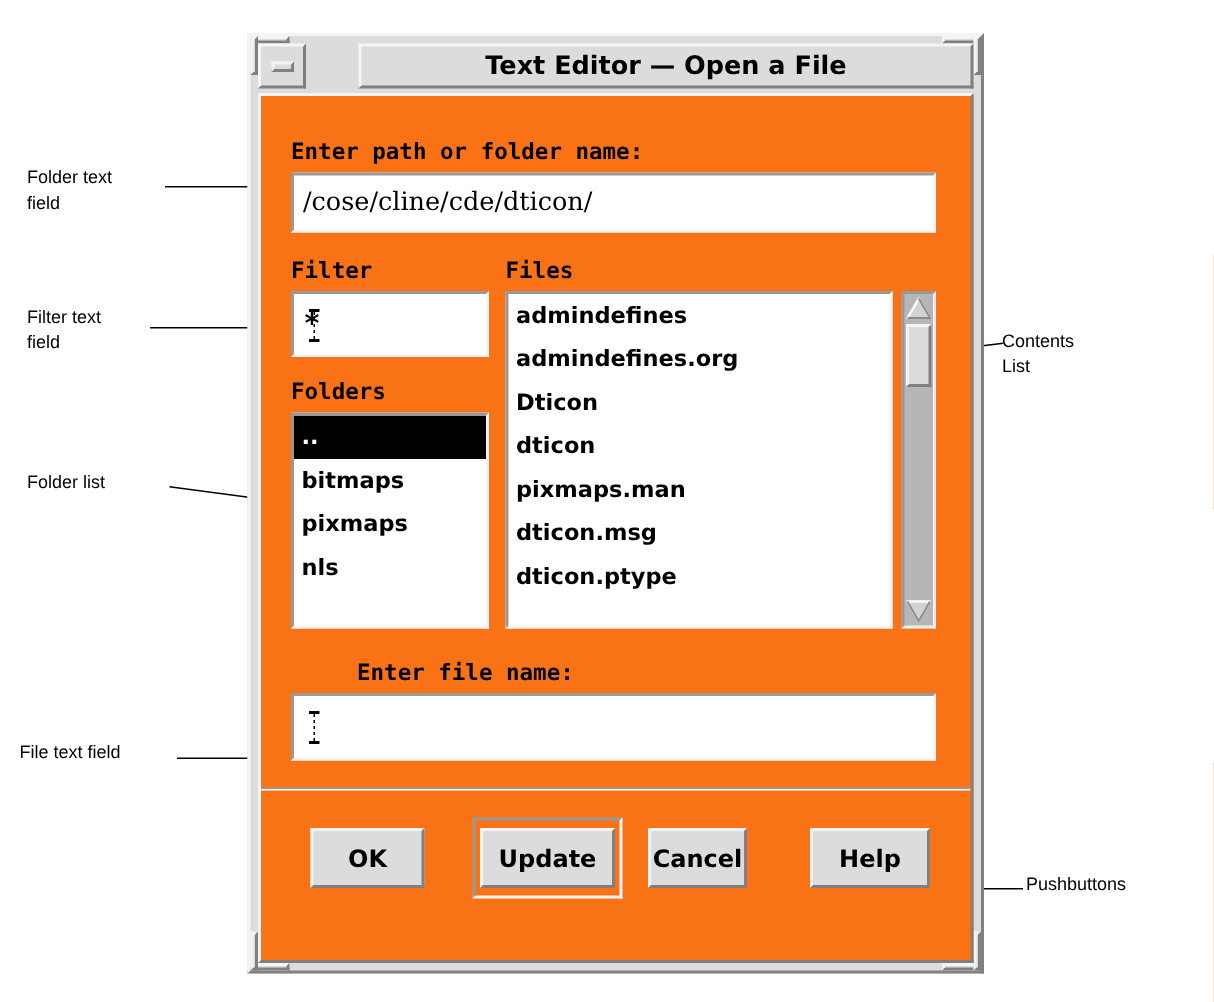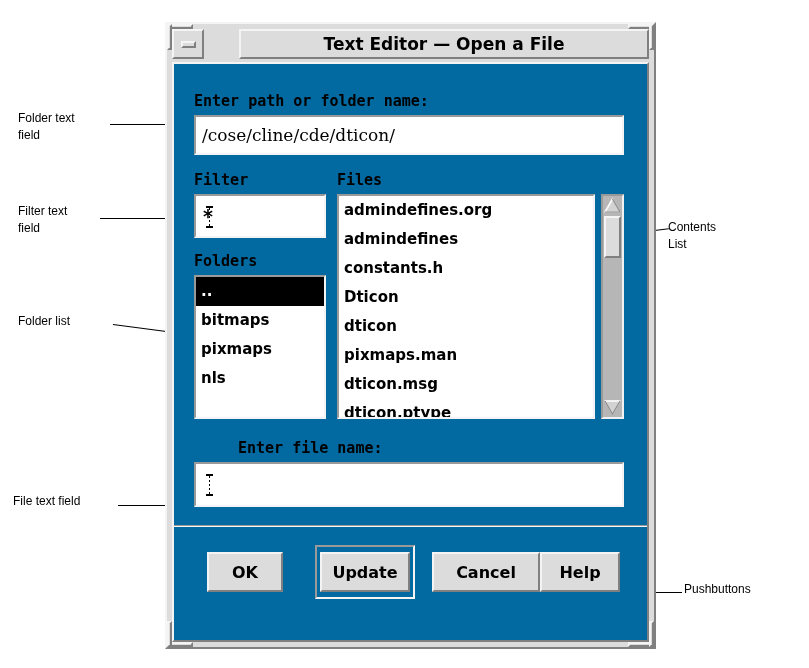--- a/index.html
+++ b/index.html
@@ -117,21 +117,21 @@
     letter-spacing: 0px;
   }
 
   
   .client {
     position: absolute;
     left: 5px;
     top: 38px;
     right: 5px;
     bottom: 5px;
-    background: #0369a1;
+    background: #f97316;
     border-top: 2px solid #f4f4f4;
     border-left: 2px solid #f4f4f4;
     border-right: 2px solid #808080;
     border-bottom: 2px solid #808080;
     box-sizing: border-box;
     padding-left: 40px;
   }
   .pane {
     position: absolute;
     left: 0; top: 0; right: 0; bottom: 0;
@@ -350,23 +350,22 @@
             <div class="listitem sel">..</div>
             <div class="listitem">bitmaps</div>
             <div class="listitem">pixmaps</div>
             <div class="listitem">nls</div>
           </div>
       </div>
 
       <div class="lbl" style="left:163px; top:107px;">Files</div>
       <div class="listbox" style="left:163px; top:130px; width:258px; height:225px;">
         <div id="file-items">
+            <div class="listitem">admindefines</div>
             <div class="listitem">admindefines.org</div>
-            <div class="listitem">admindefines</div>
-            <div class="listitem">constants.h</div>
             <div class="listitem">Dticon</div>
             <div class="listitem">dticon</div>
             <div class="listitem">pixmaps.man</div>
             <div class="listitem">dticon.msg</div>
             <div class="listitem">dticon.ptype</div>
           </div>
       </div>
 
       <div class="scrollbar" style="left:427px; top:130px; width:23px; height:225px;">
         <div class="sb-arrow" style="top:1px;">
@@ -398,21 +397,21 @@
 
       <div class="btn" style="left:33px; top:488px; width:76px; height:40px;">
         <span>OK</span>
       </div>
 
       <div class="defring" style="left:141px; top:481px; width:100px; height:54px;"></div>
       <div class="btn" style="left:146px; top:488px; width:90px; height:40px;">
         <span>Update</span>
       </div>
 
-      <div class="btn" style="left:258px; top:488px; width:108px; height:40px;">
+      <div class="btn" style="left:258px; top:488px; width:66px; height:40px;">
         <span>Cancel</span>
       </div>
 
       <div class="btn" style="left:366px; top:488px; width:80px; height:40px;">
         <span>Help</span>
       </div>
 
     </div>
   </div>
 </div>

